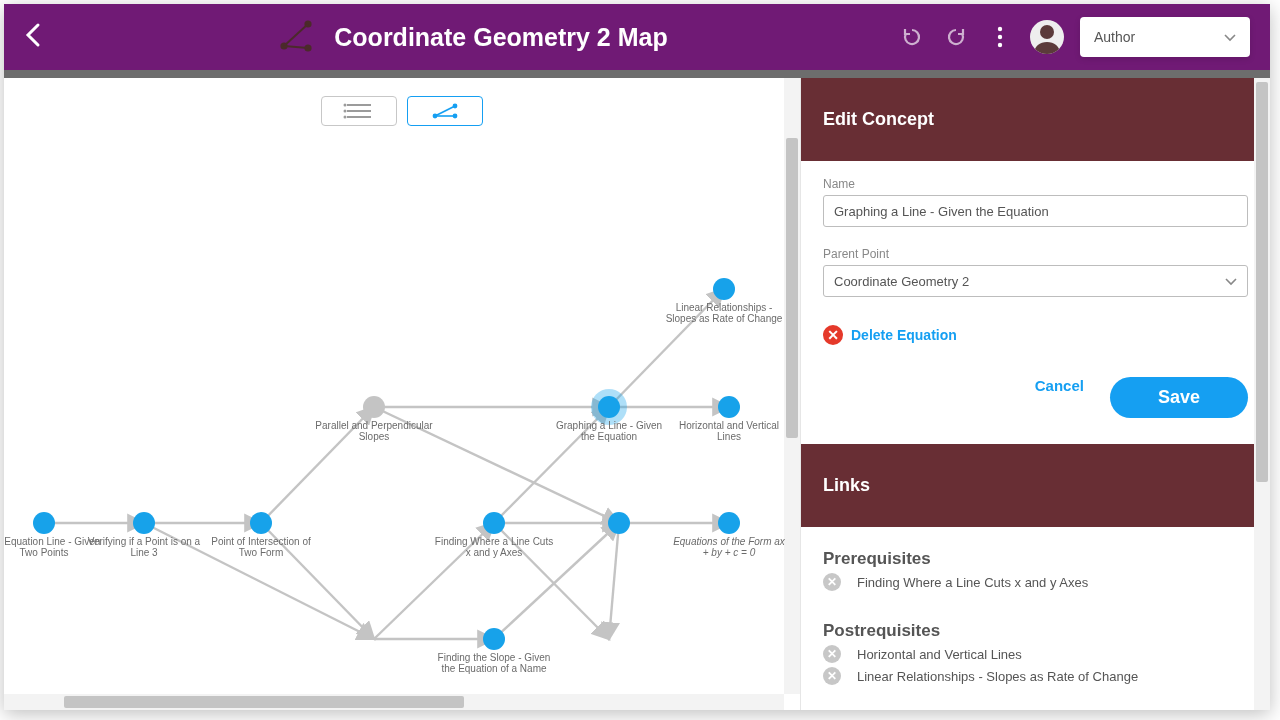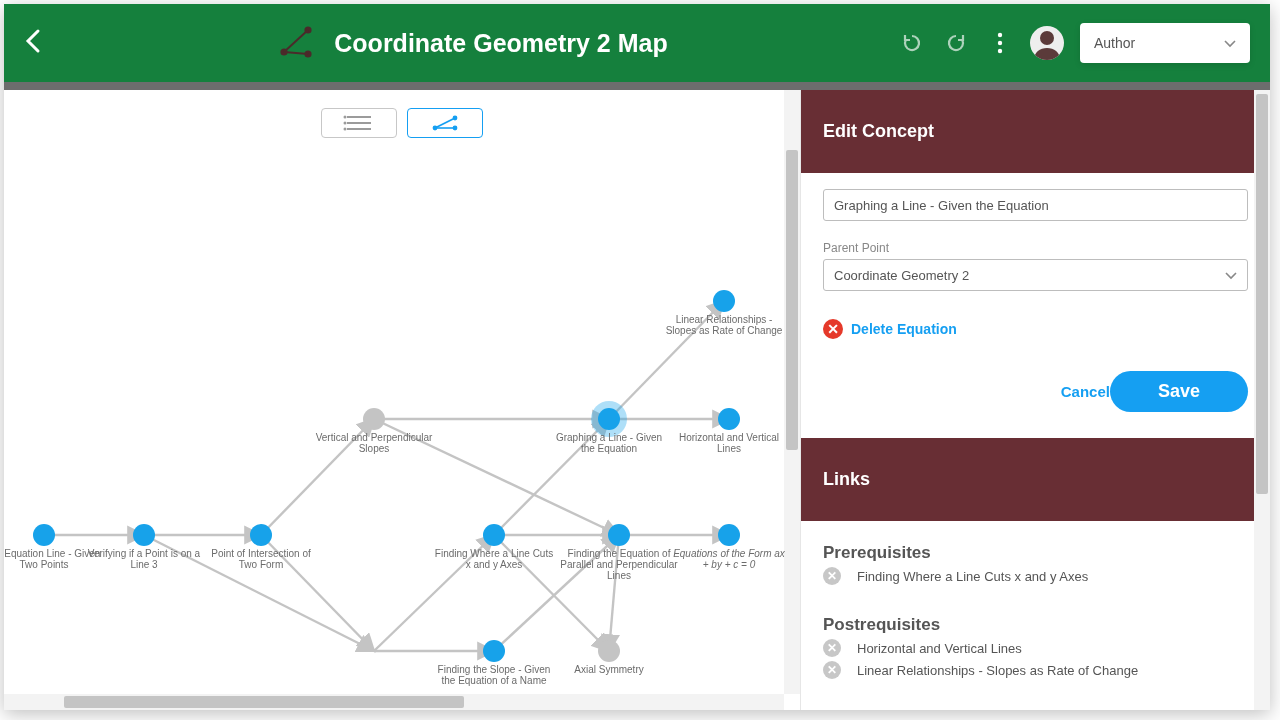--- a/index.html
+++ b/index.html
@@ -1,19 +1,19 @@
 <!DOCTYPE html>
 <html><head>
 <meta charset="utf-8">
 <style>
   *{box-sizing:border-box;margin:0;padding:0;font-family:Arial,Helvetica,sans-serif}
   body{background:#fff;width:1280px;height:720px;overflow:hidden;position:relative}
   .app{width:1266px;height:706px;margin:4px;box-shadow:0 4px 18px rgba(0,0,0,.25);display:flex;flex-direction:column;position:relative}
   
-  .topbar{height:78px;background:#15803d;display:flex;align-items:center;color:#fff;padding:0 20px;gap:18px}
+  .topbar{height:66px;background:#701a75;display:flex;align-items:center;color:#fff;padding:0 20px;gap:18px}
   .back-btn{cursor:pointer}
   .title-wrap{display:flex;align-items:center;gap:18px;margin-left:auto;margin-right:auto}
   .title{font-size:25px;font-weight:700}
   .right-ctrls{display:flex;align-items:center;gap:16px}
   .icon-btn{width:28px;height:28px;display:flex;align-items:center;justify-content:center;cursor:pointer;opacity:.65}
   .avatar{width:34px;height:34px;border-radius:50%;background:#eee;display:flex;align-items:center;justify-content:center;overflow:hidden}
   .role-select{width:170px;height:40px;background:#fff;border-radius:4px;display:flex;align-items:center;justify-content:space-between;padding:0 14px;color:#555;font-size:14px;cursor:pointer;box-shadow:0 2px 6px rgba(0,0,0,.12)}
   .stripe{height:8px;background:#6d6d6d}
   
   .body{flex:1;display:flex;min-height:0}
@@ -37,21 +37,21 @@
   .sidebar .vscr .thumb{position:absolute;left:2px;top:4px;height:400px;width:12px;background:#c4c4c4;border-radius:2px}
   .sect-hdr{background:#682e34;color:#fff;font-size:18px;font-weight:700;padding:31px 22px}
   .form{padding:16px 22px 4px}
   .fld-lbl{font-size:12px;color:#888;margin-bottom:4px;display:block}
   .text-input{width:100%;height:32px;border:1px solid #bdbdbd;border-radius:3px;padding:0 10px;font-size:13px;color:#555}
   .select{width:100%;height:32px;border:1px solid #bdbdbd;border-radius:3px;padding:0 10px;font-size:13px;color:#555;display:flex;align-items:center;justify-content:space-between;cursor:pointer}
   .spacer{height:20px}
   .del-row{display:flex;align-items:center;gap:8px;margin-top:8px;cursor:pointer}
   .del-row .x{width:20px;height:20px;border-radius:50%;background:#e5392a;color:#fff;display:flex;align-items:center;justify-content:center;font-weight:700;font-size:14px}
   .del-row span.lbl{color:#159ff2;font-weight:700;font-size:14px}
-  .btn-row{display:flex;justify-content:flex-end;align-items:center;margin:32px 0 22px}
+  .btn-row{display:flex;justify-content:flex-end;align-items:flex-start;gap:26px;margin:32px 0 22px}
   .btn-cancel{color:#159ff2;font-weight:700;font-size:15px;cursor:pointer}
   .btn-save{background:#159ff2;color:#fff;font-weight:700;font-size:18px;border:none;border-radius:22px;padding:10px 48px;cursor:pointer}
   .links{padding:14px 22px 30px}
   .links h4{font-size:17px;color:#555;font-weight:700;margin:8px 0 4px}
   .link-item{display:flex;align-items:center;gap:16px;font-size:13px;color:#555;margin:4px 0}
   .link-item .rm{width:18px;height:18px;border-radius:50%;background:#c7c7c7;color:#fff;display:flex;align-items:center;justify-content:center;font-size:12px;font-weight:700;cursor:pointer}
 </style>
 </head>
 <body>
 
@@ -164,21 +164,21 @@
         </div>
       <div class="vscr">
           <div class="thumb"></div>
         </div>
     <div class="node" style="left: 660px; top: 200px;">
           <div class="dot blue"></div>
           <div>Linear Relationships - Slopes as Rate of Change</div>
         </div>
         <div class="node" style="left: 310px; top: 318px;">
           <div class="dot grey"></div>
-          <div>Vertical and Perpendicular Slopes</div>
+          <div>Parallel and Perpendicular Slopes</div>
         </div>
         <div class="node" style="left: 545px; top: 318px;">
           <div class="dot blue sel"></div>
           <div>Graphing a Line - Given the Equation</div>
         </div>
         <div class="node" style="left: 665px; top: 318px;">
           <div class="dot blue"></div>
           <div>Horizontal and Vertical Lines</div>
         </div>
         <div class="node" style="left: -20px; top: 434px;">
@@ -192,39 +192,35 @@
         <div class="node" style="left: 197px; top: 434px;">
           <div class="dot blue"></div>
           <div>Point of Intersection of Two Form</div>
         </div>
         <div class="node" style="left: 430px; top: 434px;">
           <div class="dot blue"></div>
           <div>Finding Where a Line Cuts x and y Axes</div>
         </div>
         <div class="node" style="left: 555px; top: 434px;">
           <div class="dot blue"></div>
-          <div>Finding the Equation of Parallel and Perpendicular Lines</div>
         </div>
         <div class="node" style="left: 665px; top: 434px; font-style: italic;">
           <div class="dot blue"></div>
           <div>Equations of the Form ax + by + c = 0</div>
         </div>
         <div class="node" style="left: 430px; top: 550px;">
           <div class="dot blue"></div>
           <div>Finding the Slope - Given the Equation of a Name</div>
-        </div>
-        <div class="node" style="left: 545px; top: 550px;">
-          <div class="dot grey"></div>
-          <div>Axial Symmetry</div>
         </div>
       </div>
 
     <div class="sidebar">
       <div class="sect-hdr">Edit Concept</div>
       <div class="form">
+        <label class="fld-lbl">Name</label>
         <input class="text-input" value="Graphing a Line - Given the Equation" style="">
         <div class="spacer"></div>
         <label class="fld-lbl">Parent Point</label>
         <div class="select">
           <span>Coordinate Geometry 2</span>
           <span><svg width="12" height="8" viewBox="0 0 12 8">
                 <path d="M1 1l5 5 5-5" stroke="#888" stroke-width="1.6" fill="none"></path>
               </svg></span>
         </div>
         <div class="spacer"></div>

